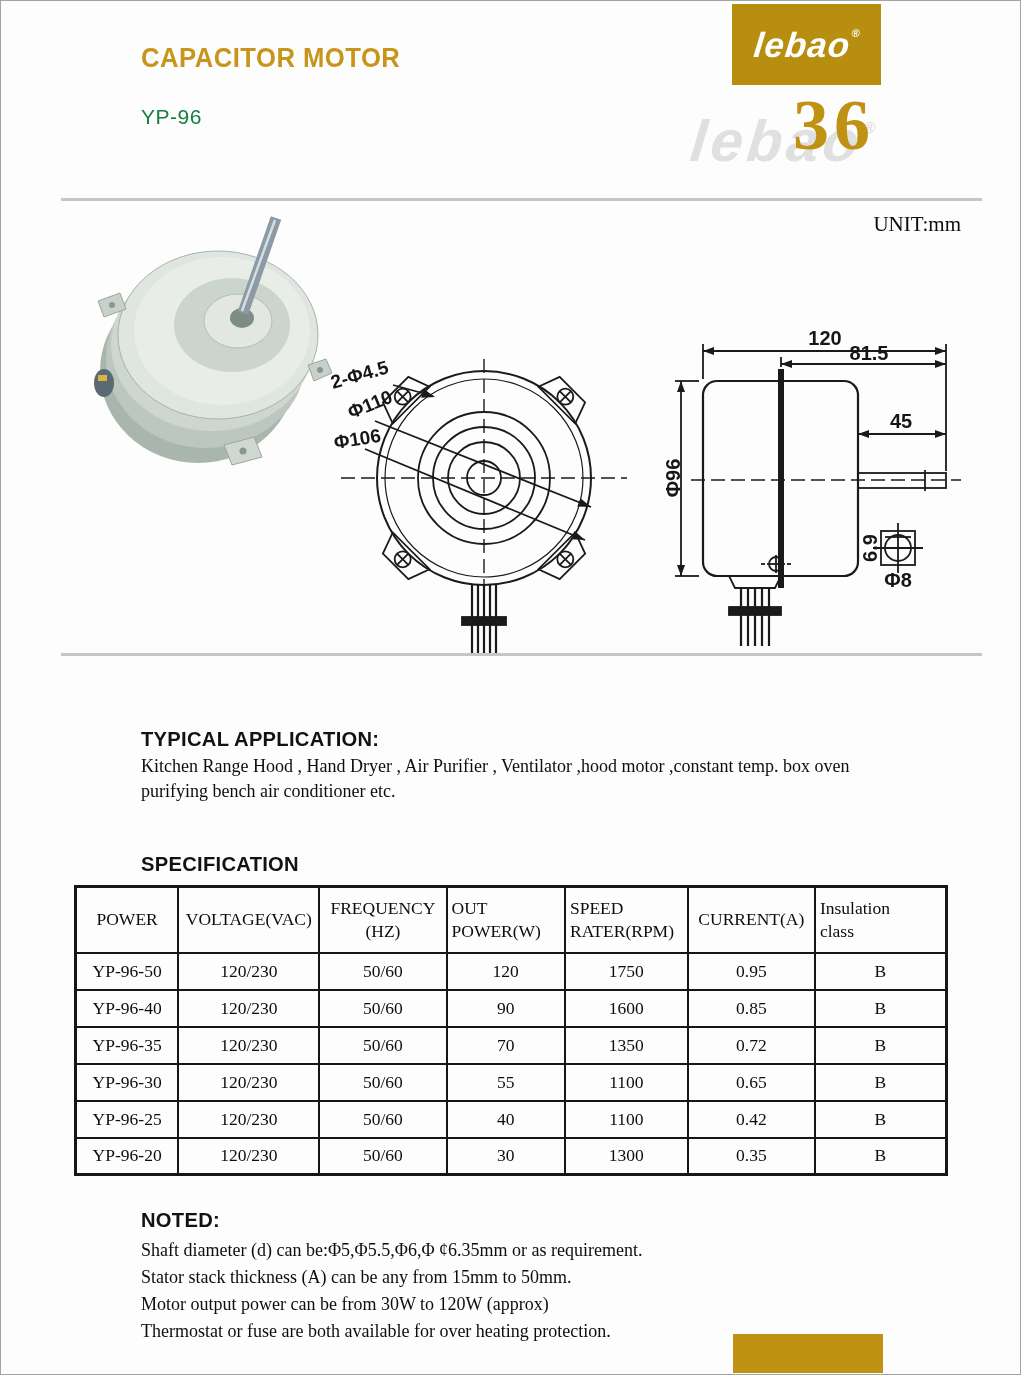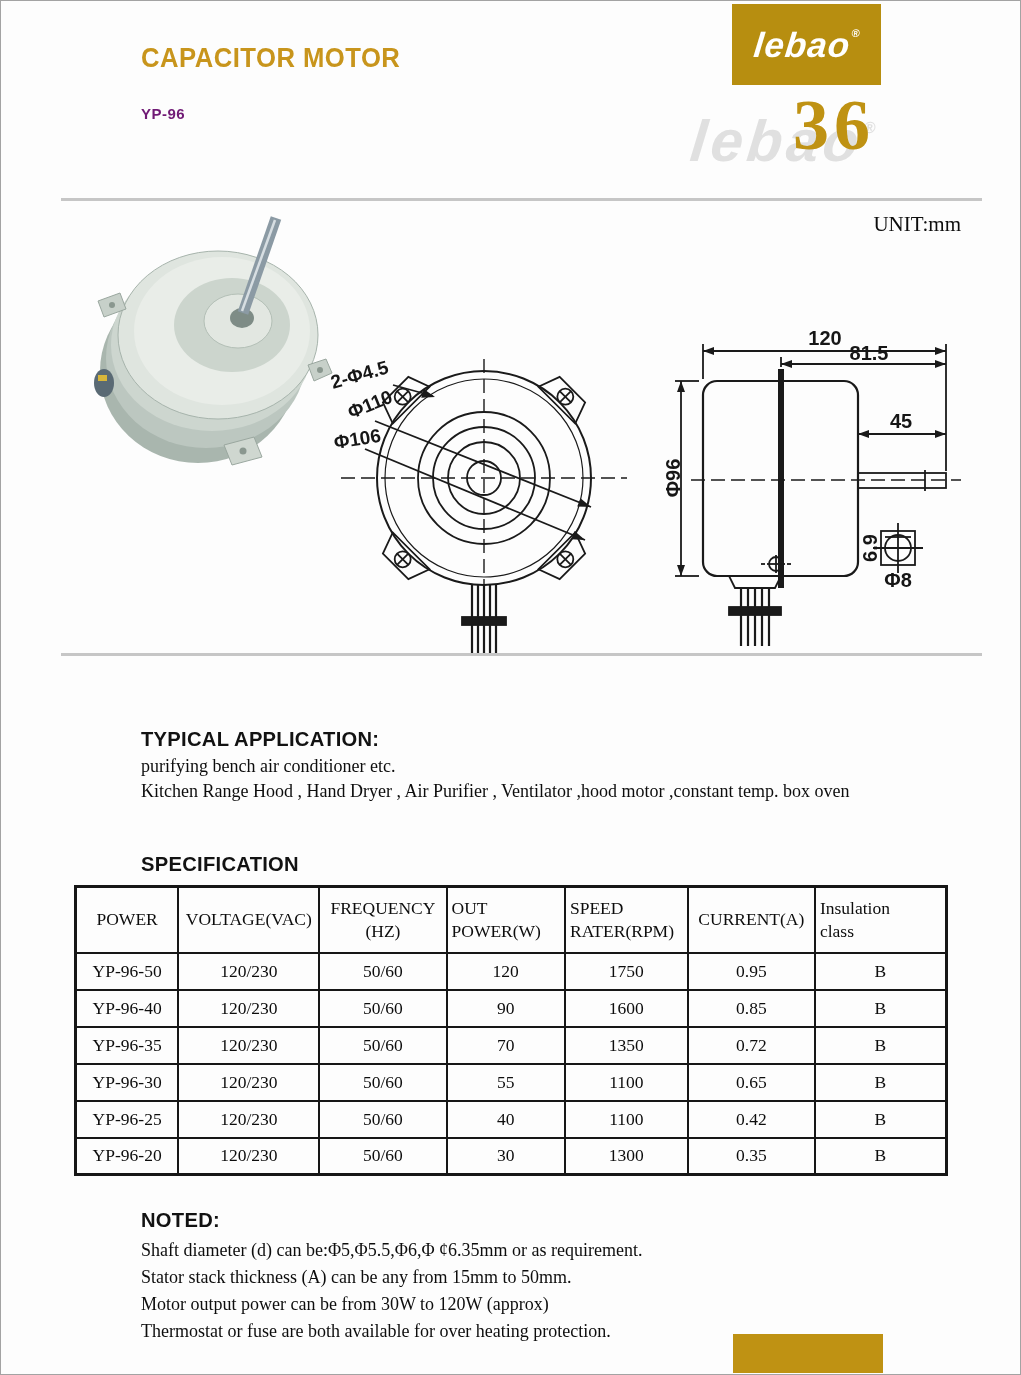--- a/index.html
+++ b/index.html
@@ -8,22 +8,22 @@
     border:1px solid #a3a3a3;box-sizing:border-box;overflow:hidden;
     font-family:"Liberation Serif", serif;color:#111;
   }
   .doc-title{
     position:absolute;left:140px;top:42px;
     font-family:"Liberation Sans", sans-serif;font-weight:700;font-size:27px;
     color:#c8951c;transform:scaleX(.95);transform-origin:left top;letter-spacing:.5px;
   }
   .model-code{
     position:absolute;left:140px;top:104px;
-    font-family:"Liberation Sans", sans-serif;font-weight:700;font-size:15px;
-    color:#701a75;letter-spacing:.5px;
+    font-family:"Liberation Sans", sans-serif;font-weight:400;font-size:21px;
+    color:#15803d;letter-spacing:.5px;
   }
   .logo-box{
     position:absolute;left:731px;top:3px;width:149px;height:81px;background:#b78e10;
     display:flex;align-items:center;justify-content:center;
   }
   .logo-text{
     color:#ffffff;font-family:"Liberation Sans", sans-serif;font-weight:700;
     font-style:italic;font-size:35px;letter-spacing:1px;transform:skewX(-6deg);
   }
   .logo-text sup{font-size:11px;font-style:normal;vertical-align:20px;}
@@ -249,22 +249,22 @@
       <text x="25" y="160" transform="rotate(-90 25 154)">Φ96</text>
       <text x="222" y="230" transform="rotate(-90 222 224)">6.9</text>
       <text x="249" y="263">Φ8</text>
     </g>
   </svg>
 
   <div class="divider bottom"></div>
 
   <div class="section-heading" style="left:140px;top:726px;">TYPICAL APPLICATION:</div>
   <div class="body-text" style="top:753px;width:790px;">
+    <div>Kitchen Range Hood , Hand Dryer , Air Purifier , Ventilator ,hood motor ,constant temp. box oven</div>
     <div>purifying bench air conditioner etc.</div>
-    <div>Kitchen Range Hood , Hand Dryer , Air Purifier , Ventilator ,hood motor ,constant temp. box oven</div>
   </div>
 
   <div class="section-heading" style="left:140px;top:851px;">SPECIFICATION</div>
 
   <table class="spec-table">
     <colgroup>
       <col style="width:11.8%">
         <col style="width:16.2%">
         <col style="width:14.6%">
       <col style="width:13.6%">

